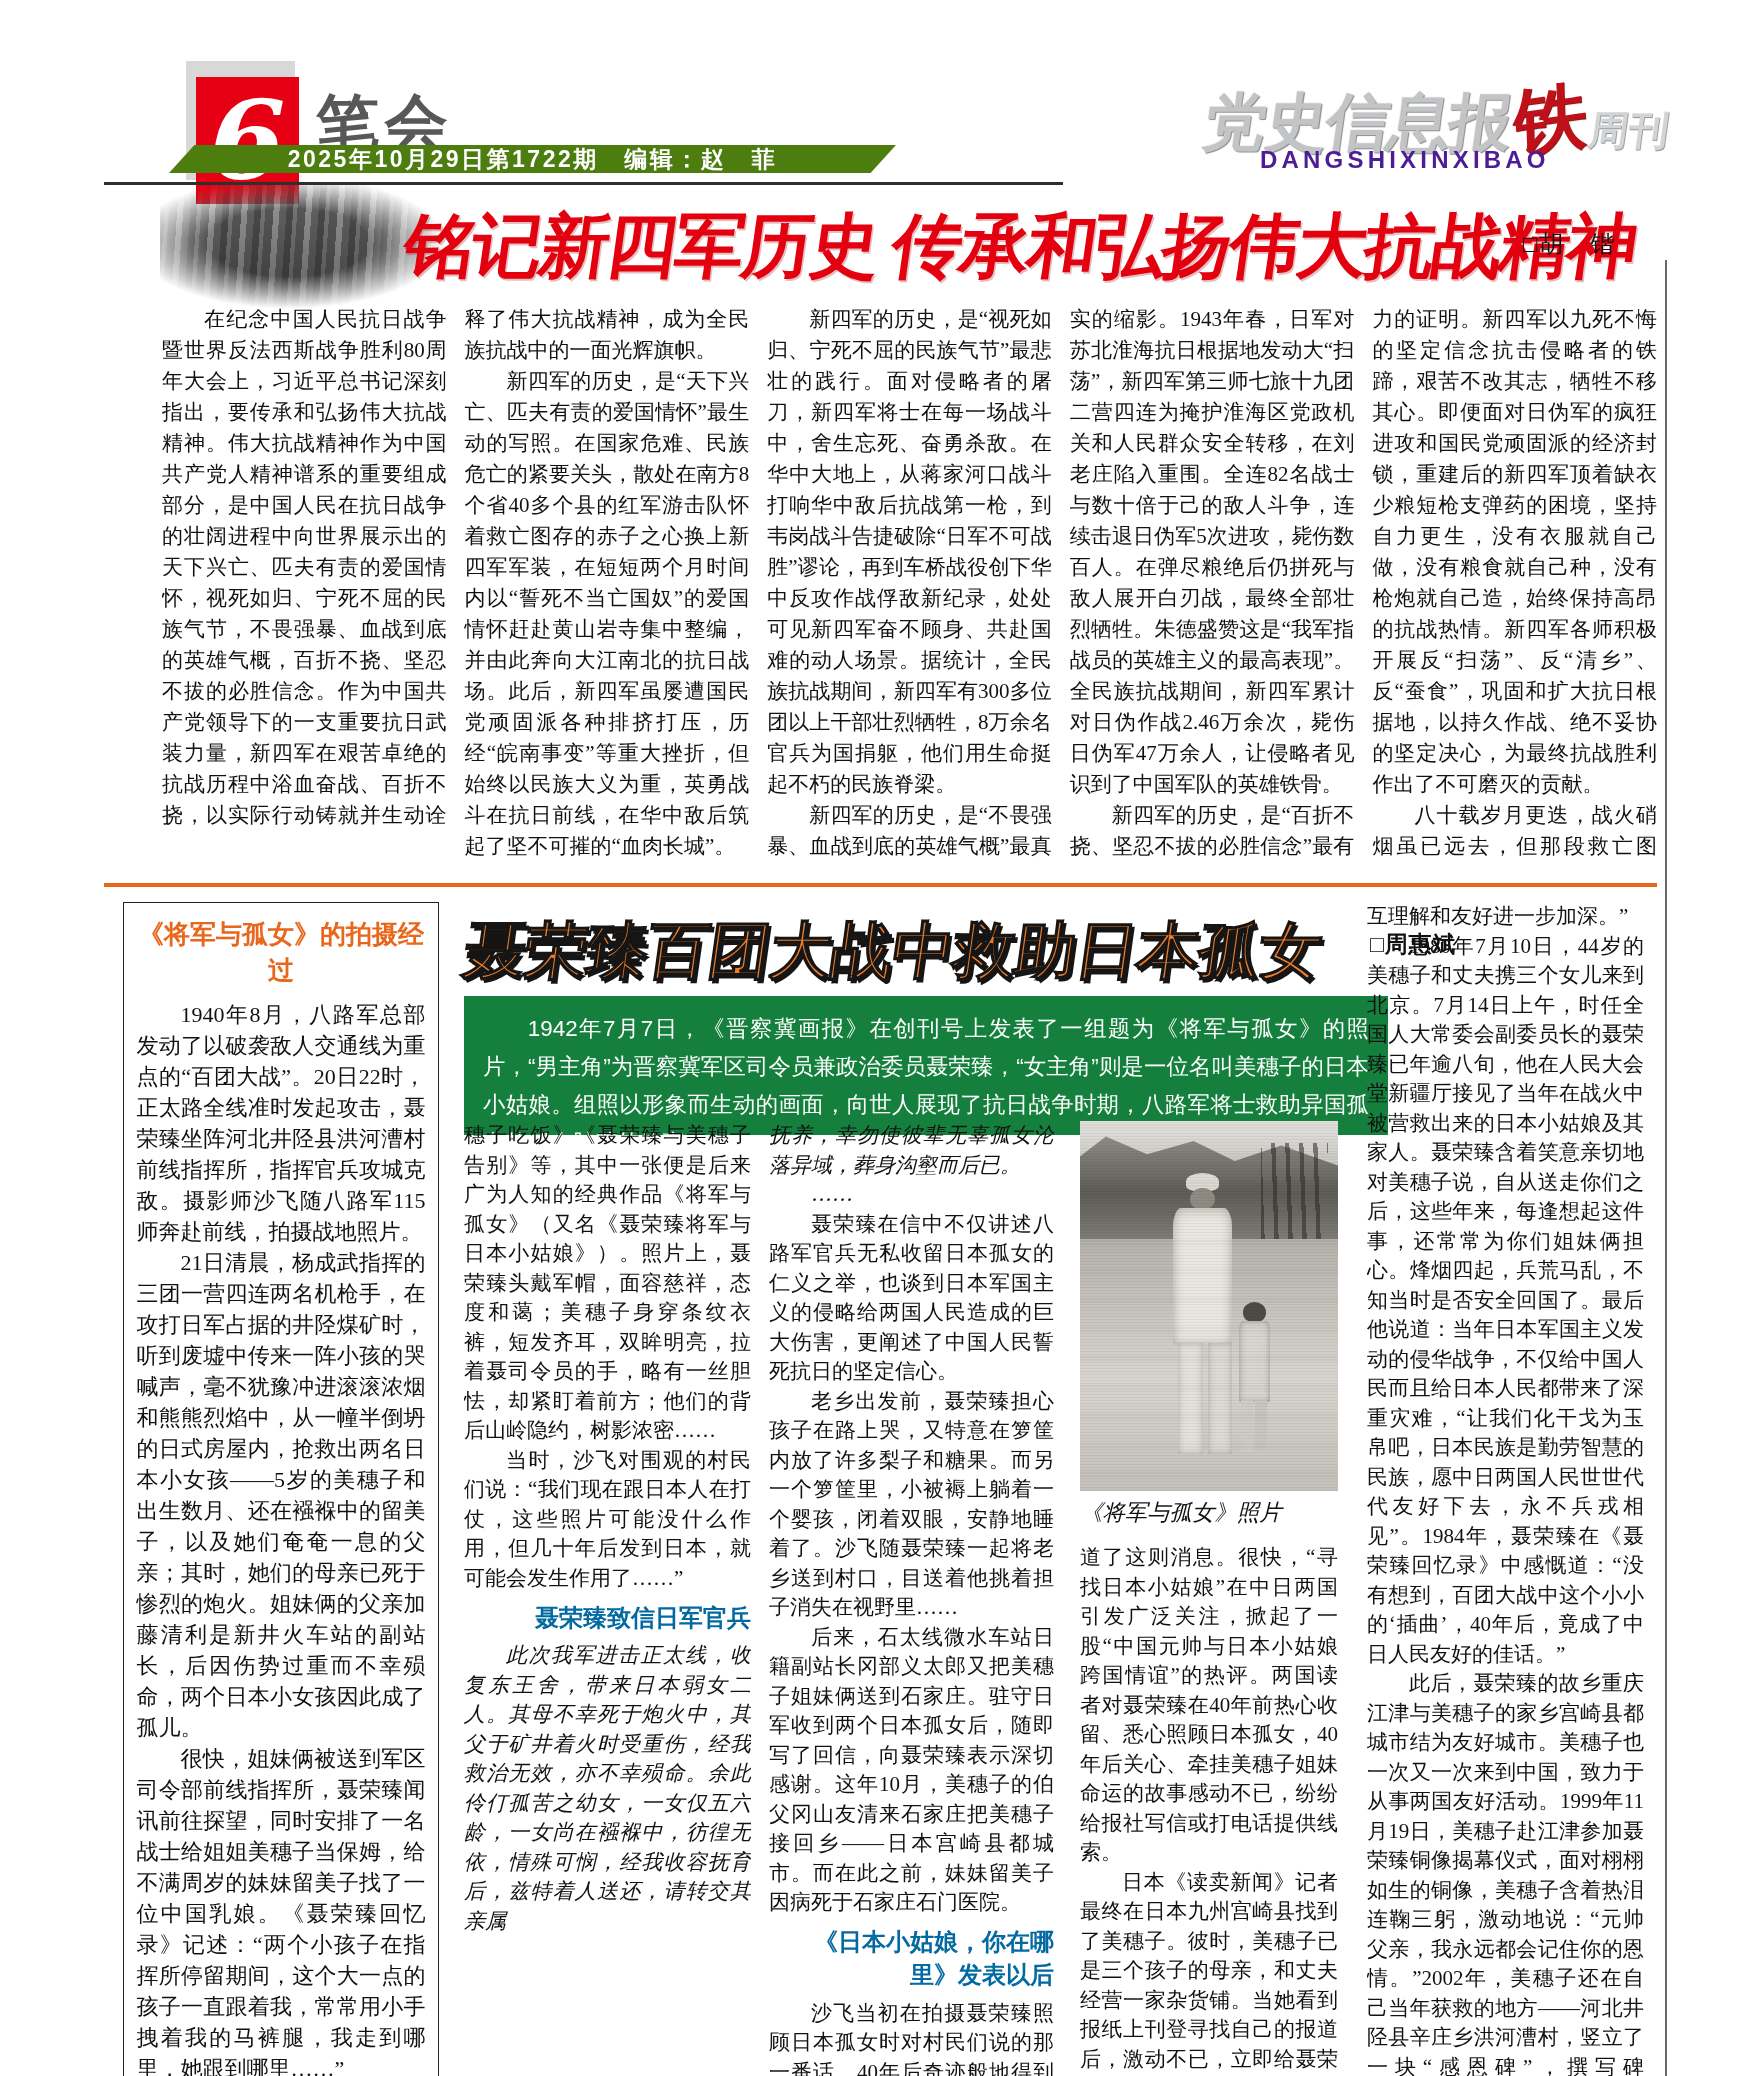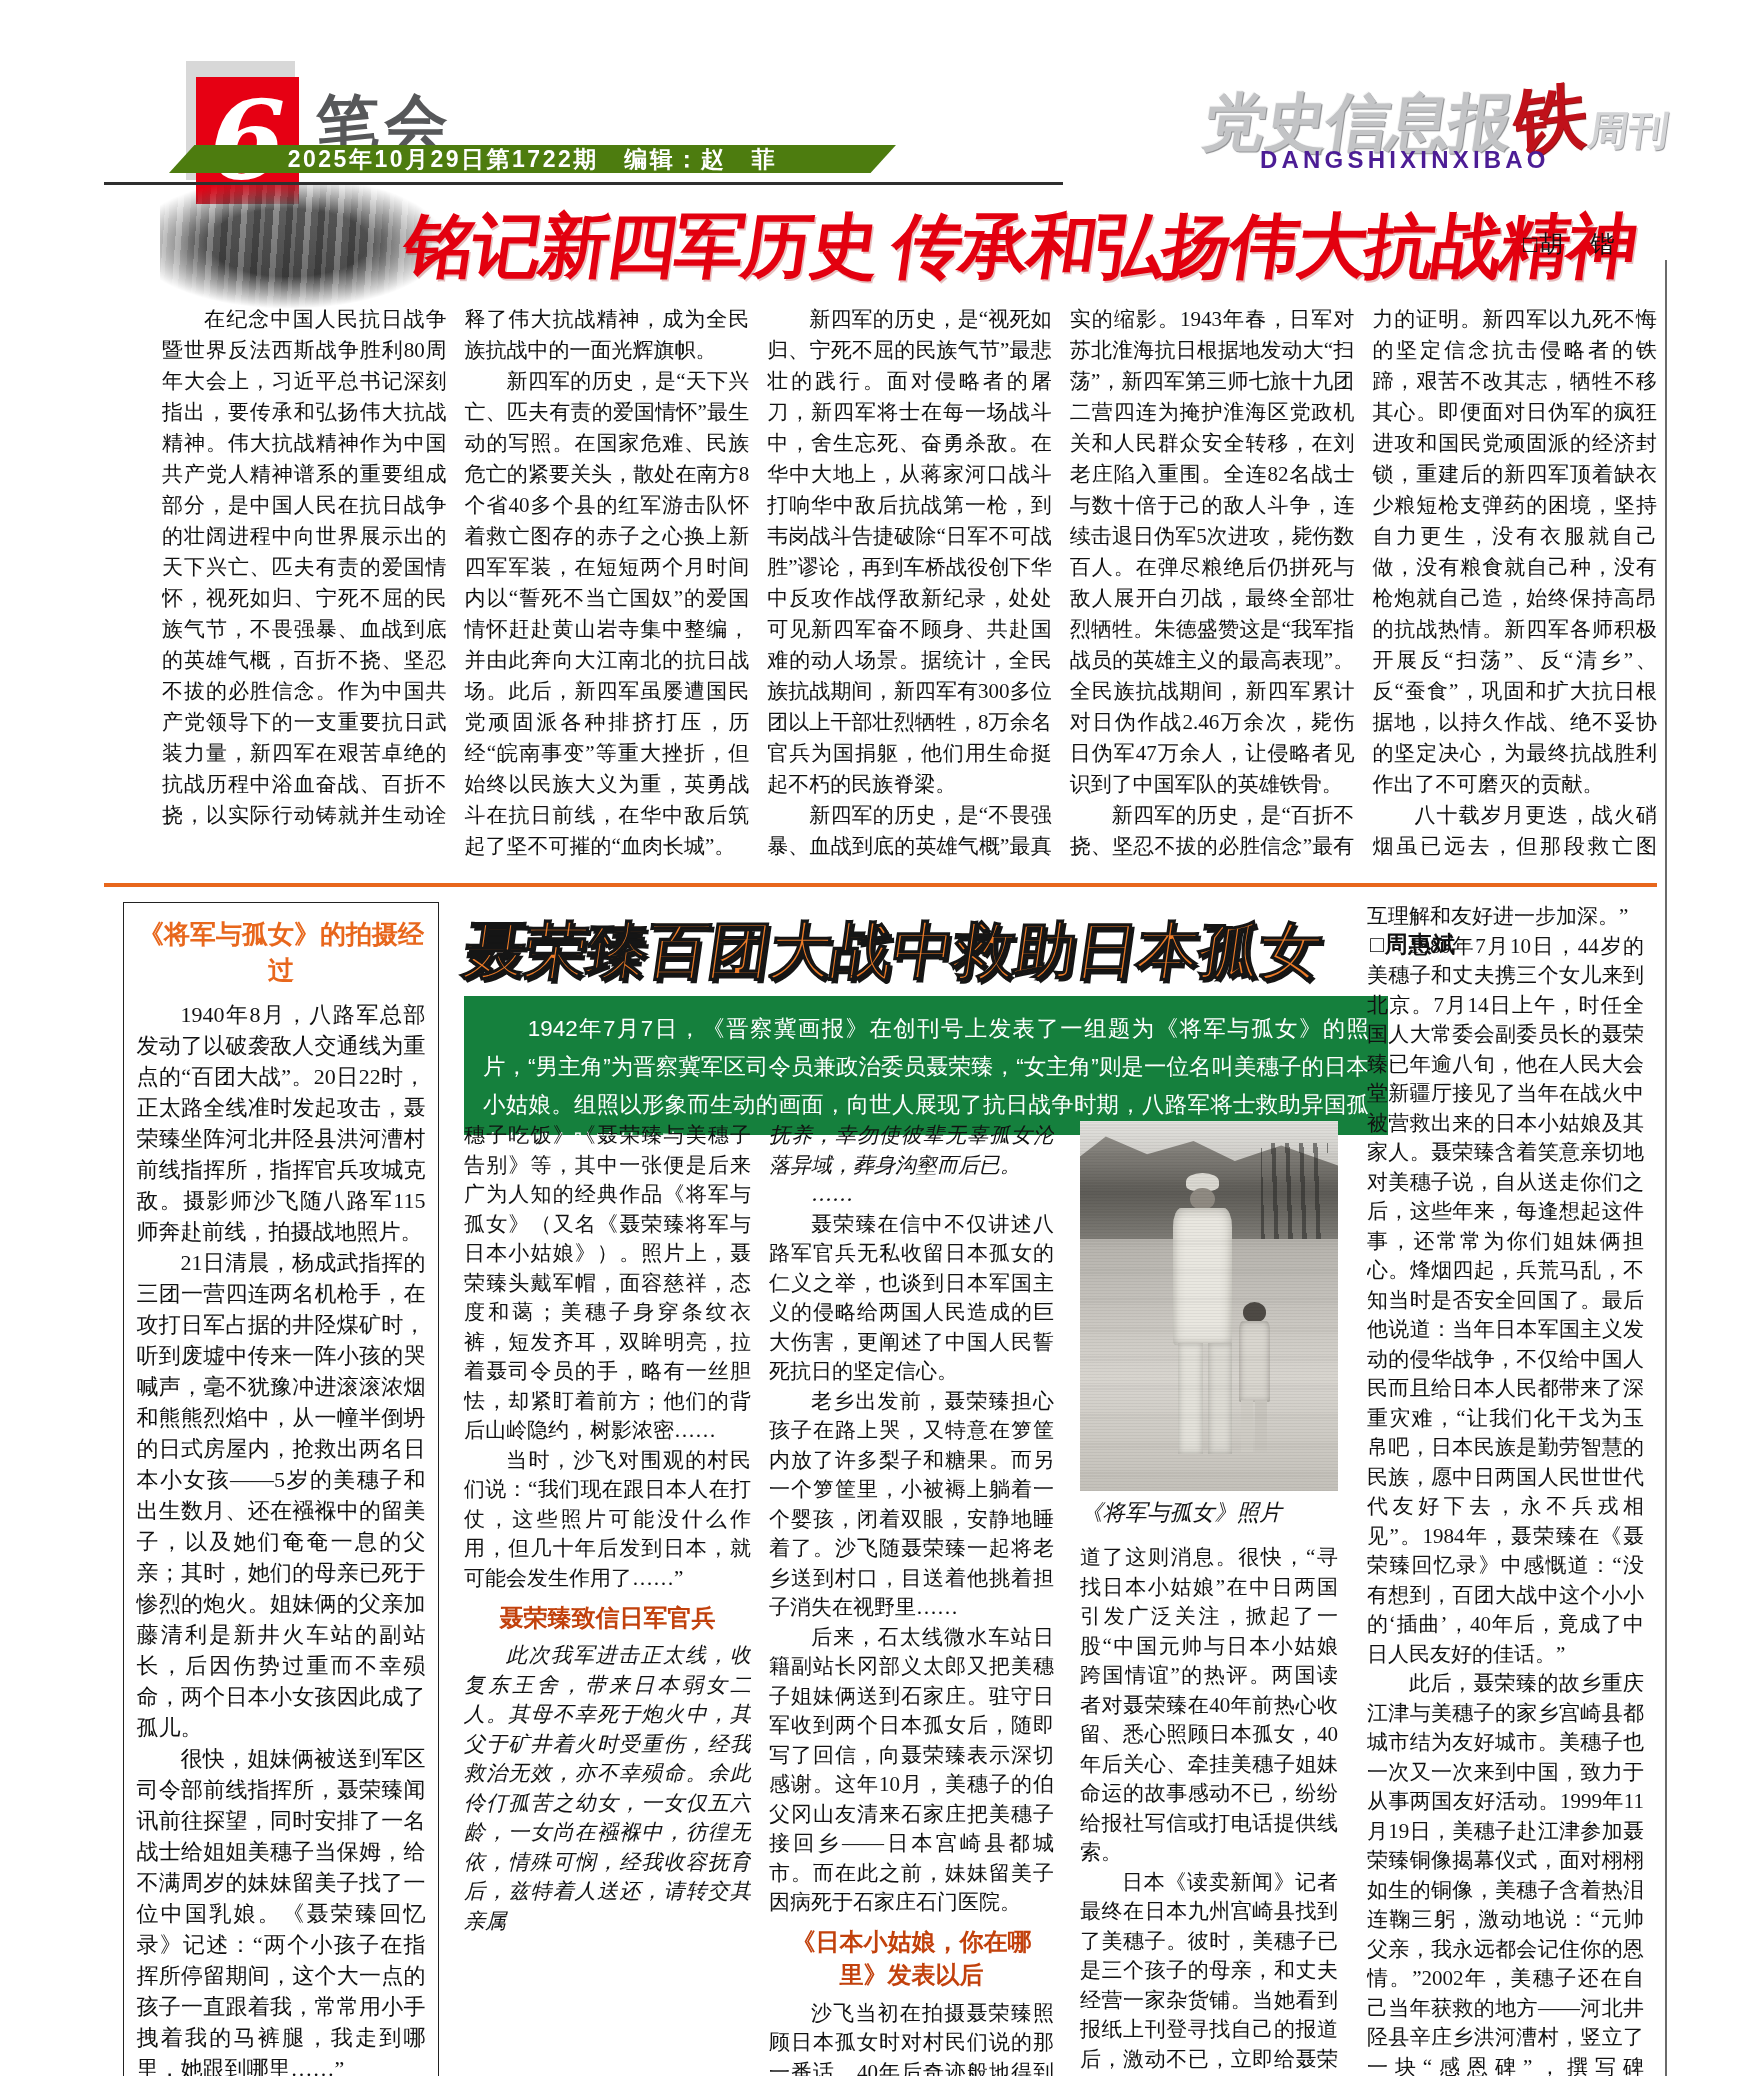--- a/index.html
+++ b/index.html
@@ -65,21 +65,21 @@
   #a2-author{left:1370px;top:929px;font-size:23px;color:#111;letter-spacing:0.8px;font-weight:bold;}
   #a2-intro{left:464px;top:996px;width:886px;height:111px;background:#15803d;color:#fff;
             padding:14px 19px;font-size:22.4px;line-height:38px;text-align:justify;
             font-family:"Liberation Sans",sans-serif;}
   #a2-intro p{margin:0;text-indent:2em;}
 
   .bodycol{font-size:21px;line-height:29.5px;text-align:justify;overflow:hidden;}
   .bodycol p{margin:0;text-indent:2em;}
   .bodycol p.noindent{text-indent:0;}
   .bodycol .kai{font-style:italic;font-family:"DejaVu Serif",serif;}
-  .subhead{color:#c2410c;font-weight:bold;text-align:center;font-size:24px;line-height:33px;
+  .subhead{color:#0369a1;font-weight:bold;text-align:right;font-size:24px;line-height:33px;
            margin:7.5px 0;font-family:"Liberation Sans",sans-serif;text-indent:0;}
 
   
   #sidebar{left:123px;top:902px;width:316px;height:1500px;border:1.2px solid #222;
            padding:10.8px 12.5px;box-sizing:border-box;font-size:22px;line-height:31px;
            text-align:justify;overflow:hidden;}
   #sidebar p{margin:0;text-indent:2em;}
   #sidebar-heading{color:#e8671c;font-weight:bold;font-size:26px;line-height:36px;
                    text-align:center;margin:2.5px 0 10.8px 0;
                    font-family:"Liberation Sans",sans-serif;}

